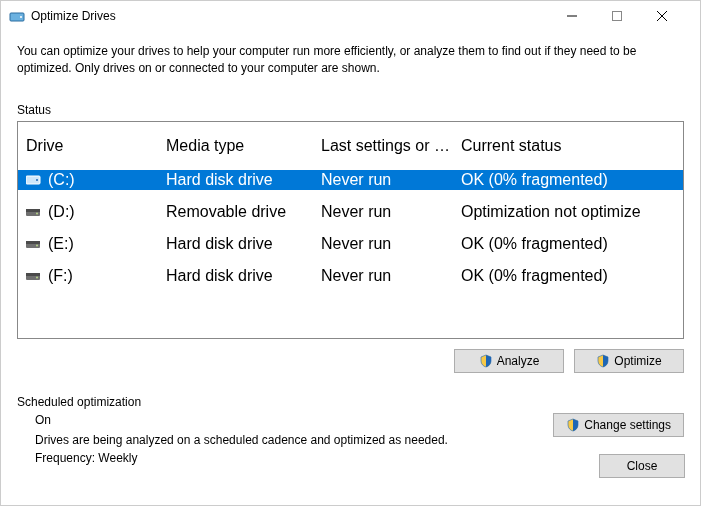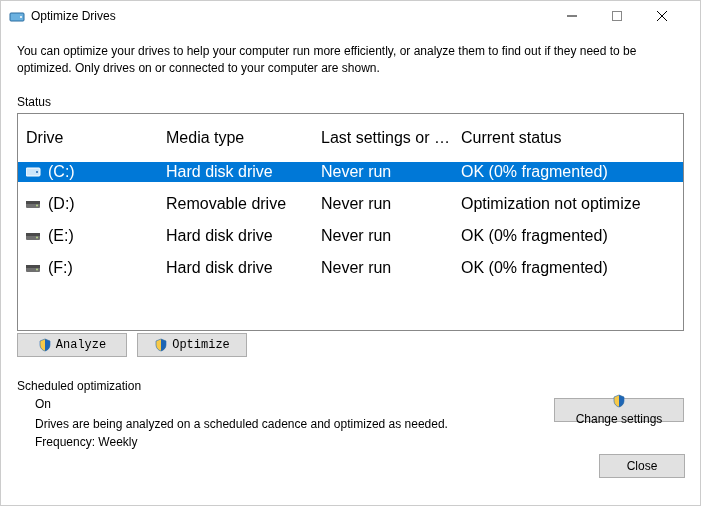--- a/index.html
+++ b/index.html
@@ -28,21 +28,21 @@
   .titlebar .title { flex: 0 0 auto; }
   .titlebar .spacer { flex: 1 1 auto; }
   .winbtn {
     width: 45px; height: 30px;
     display: flex; align-items: center; justify-content: center;
     color: #444;
   }
   .content {
     padding: 6px 16px 10px 16px;
   }
-  .desc { margin: 6px 0 18px 0; line-height: 1.4; }
+  .desc { margin: 6px 0 26px 0; line-height: 1.4; }
   .section-label { margin-bottom: 4px; }
   .drive-table {
     border: 1px solid #888;
     width: 100%;
   }
   .dt-head, .dt-row {
     display: grid;
     grid-template-columns: 140px 155px 140px 1fr;
     align-items: center;
     height: 20px;
@@ -61,23 +61,22 @@
   .dt-row { padding: 0 0 0 8px; }
   .dt-row.selected { background: #0078d7; color: #fff; }
   .drive-cell {
     display: flex; align-items: center; gap: 6px;
   }
   .drive-icon {
     width: 16px; height: 12px;
   }
   .drive-icon svg { display: block; }
   .btn-row {
-    display: flex; gap: 10px;
-    margin-top: 2px;
-    font-family: Liberation Mono, monospace;
+    display: flex; justify-content: flex-end; gap: 10px;
+    margin-top: 10px;
   }
   .btn {
     min-width: 110px;
     height: 24px;
     background: #e1e1e1;
     border: 1px solid #adadad;
     font-size: 12px;
     font-family: inherit;
     display: inline-flex;
     align-items: center;
@@ -94,21 +93,21 @@
     align-items: start;
     gap: 22px;
   }
   .sched-text { padding-left: 18px; }
   .sched-on { font-weight: 400; margin-bottom: 6px; }
   .sched-line { margin-bottom: 4px; }
   .footer {
     position: absolute;
     bottom: 28px; right: 16px;
   }
-  .btn-wide { min-width: 130px; flex-direction: column; }
+  .btn-wide { min-width: 130px; }
   .btn-close { min-width: 86px; }
 </style>
 </head>
 <body>
 
 <div class="titlebar">
   <span class="app-icon">
     <svg width="16" height="16" viewBox="0 0 16 16">
       <rect x="1" y="5" width="14" height="8" rx="1" fill="#6bb1e0" stroke="#2a6ca0"></rect>
       <circle cx="12" cy="9" r="1" fill="#fff"></circle>

